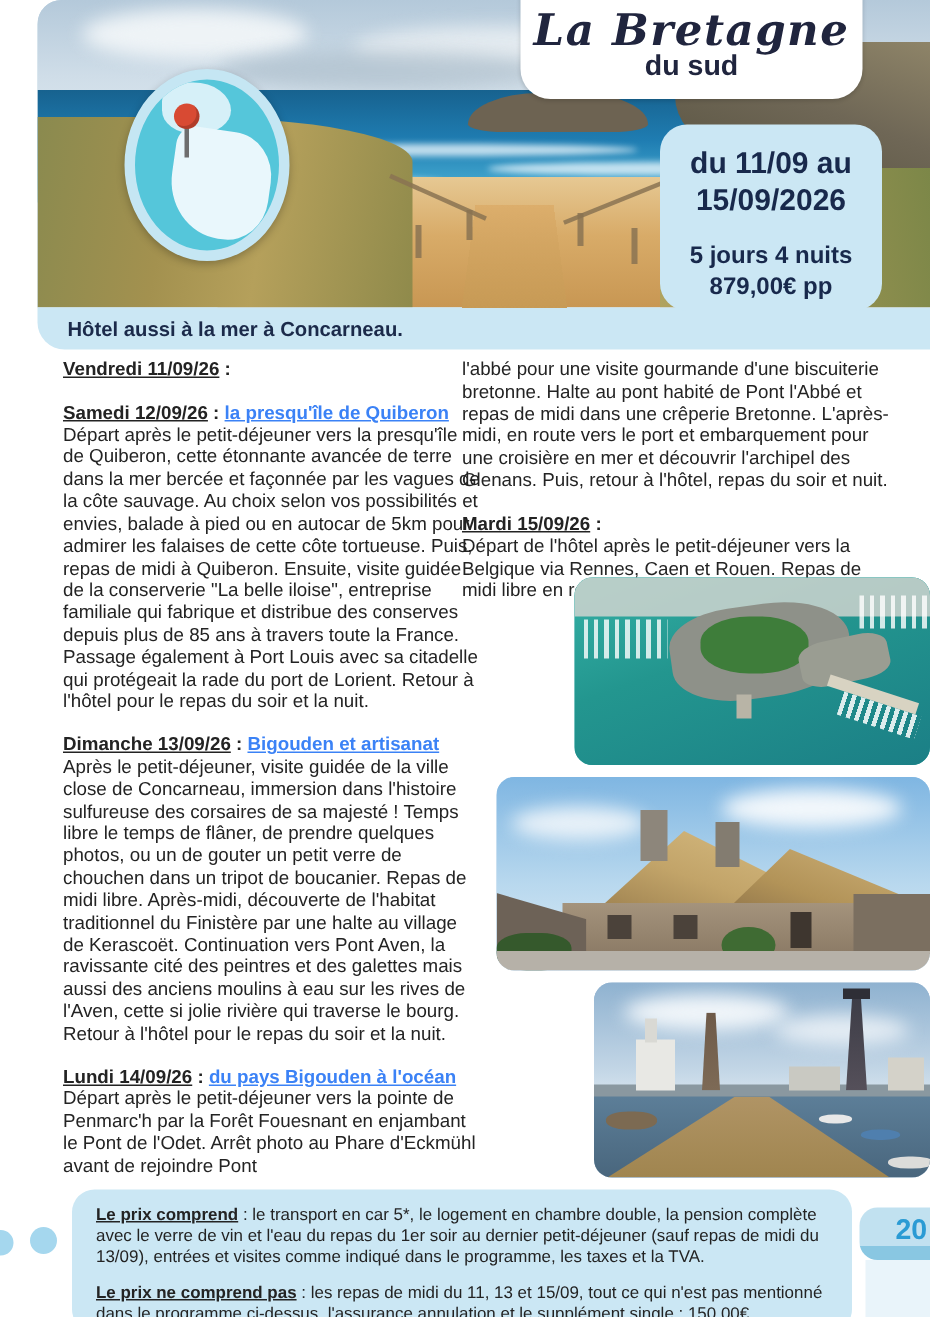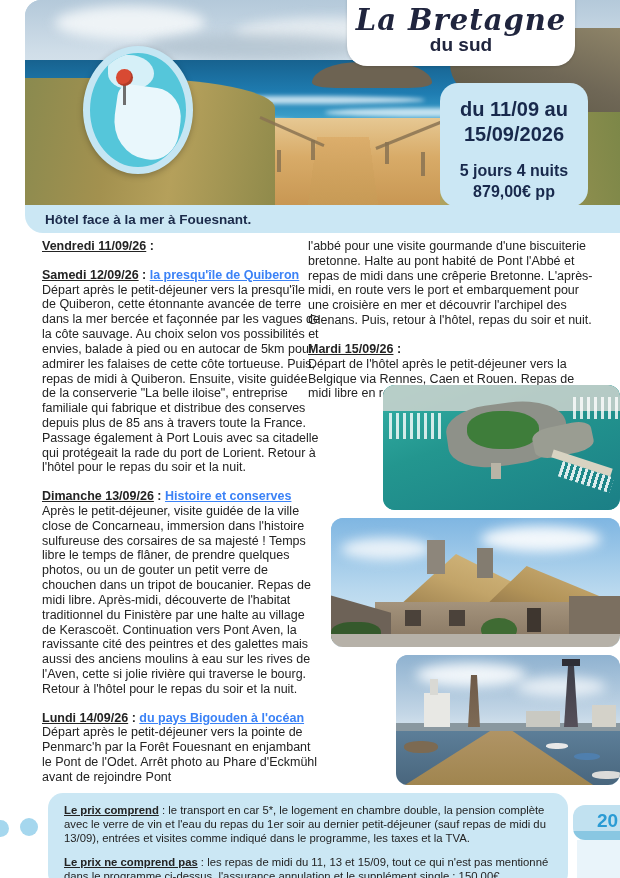--- a/index.html
+++ b/index.html
@@ -134,33 +134,33 @@
   </div>
 
   <div id="date-box">
     <div class="date-line">du 11/09 au</div>
     <div class="date-line">15/09/2026</div>
     <div class="dur-line">5 jours 4 nuits</div>
     <div class="price-line">879,00€ pp</div>
   </div>
 
   <div id="caption-bar">
-    <span>Hôtel face à la mer à Fouesnant.</span>
+    <span>Hôtel aussi à la mer à Concarneau.</span>
   </div>
 
   <div id="col-left" class="col">
     <div class="day-block">
       <div class="day-head"><span class="day-date">Vendredi 11/09/26</span><span> :</span></div>
     </div>
     <div class="day-block">
       <div class="day-head"><span class="day-date">Samedi 12/09/26</span><span> : </span><span class="day-sub">la presqu'île de Quiberon</span></div>
       <div class="day-body">Départ après le petit-déjeuner vers la presqu'île de Quiberon, cette étonnante avancée de terre dans la mer bercée et façonnée par les vagues de la côte sauvage. Au choix selon vos possibilités et envies, balade à pied ou en autocar de 5km pour admirer les falaises de cette côte tortueuse. Puis, repas de midi à Quiberon. Ensuite, visite guidée de la conserverie "La belle iloise", entreprise familiale qui fabrique et distribue des conserves depuis plus de 85 ans à travers toute la France. Passage également à Port Louis avec sa citadelle qui protégeait la rade du port de Lorient.  Retour à l'hôtel pour le repas du soir et la nuit.</div>
     </div>
     <div class="day-block">
-      <div class="day-head"><span class="day-date">Dimanche 13/09/26</span><span> : </span><span class="day-sub">Histoire et conserves</span></div>
+      <div class="day-head"><span class="day-date">Dimanche 13/09/26</span><span> : </span><span class="day-sub">Bigouden et artisanat</span></div>
       <div class="day-body">Après le petit-déjeuner, visite guidée de la ville close de Concarneau, immersion dans l'histoire sulfureuse des corsaires de sa majesté ! Temps libre le temps de flâner, de prendre quelques photos, ou un de gouter un petit verre de chouchen dans un tripot de boucanier. Repas de midi libre. Après-midi, découverte de l'habitat traditionnel du Finistère par une halte au village de Kerascoët. Continuation vers Pont Aven, la ravissante cité des peintres et des galettes mais aussi des anciens moulins à eau sur les rives de l'Aven, cette si jolie rivière qui traverse le bourg. Retour à l'hôtel pour le repas du soir et la nuit.</div>
     </div>
     <div class="day-block">
       <div class="day-head"><span class="day-date">Lundi 14/09/26</span><span> : </span><span class="day-sub">du pays Bigouden à l'océan</span></div>
       <div class="day-body">Départ après le petit-déjeuner vers la pointe de Penmarc'h par la Forêt Fouesnant en enjambant le Pont de l'Odet. Arrêt photo au Phare d'Eckmühl avant de rejoindre Pont</div>
     </div>
   </div>
 
   <div id="col-right" class="col">
     <div class="day-block">

